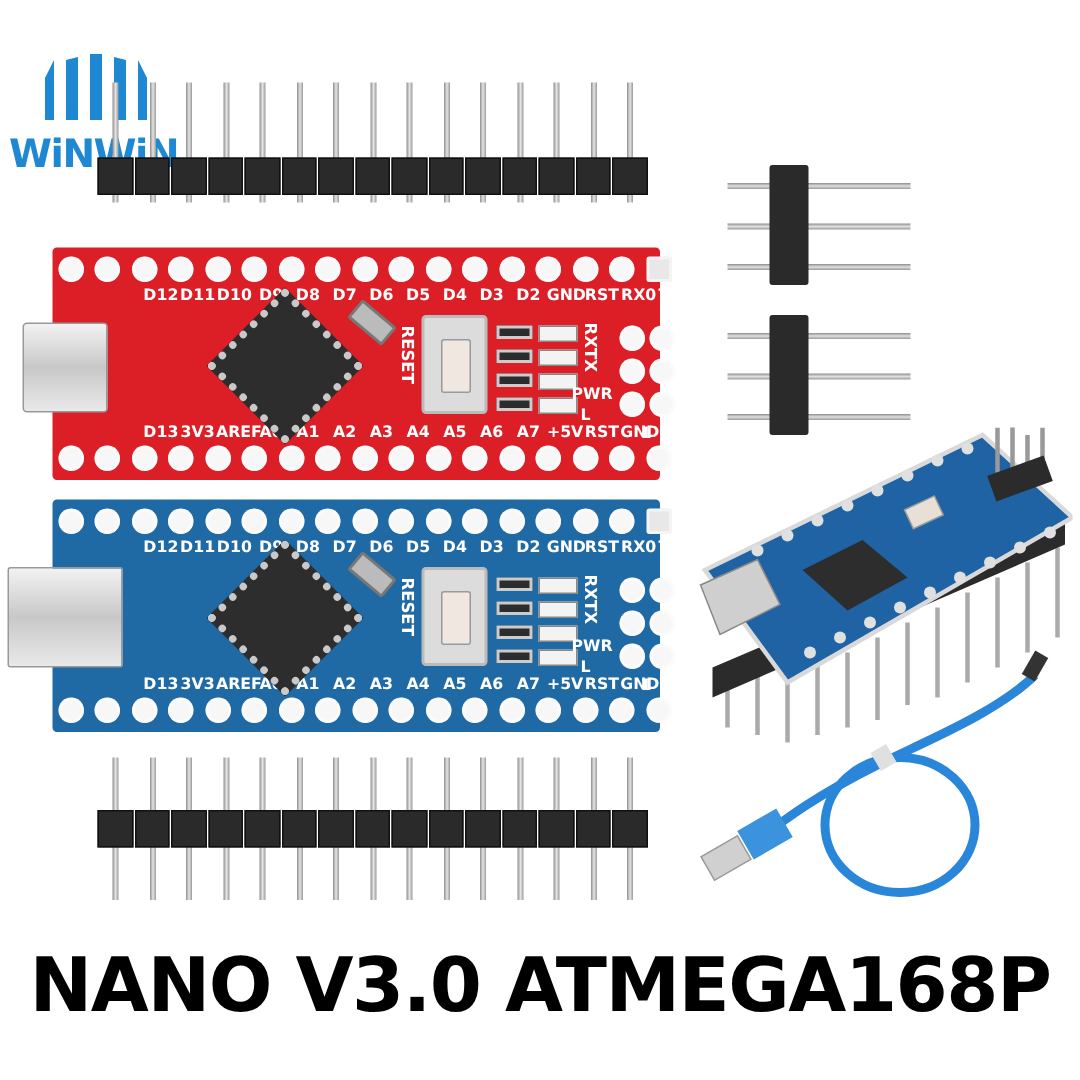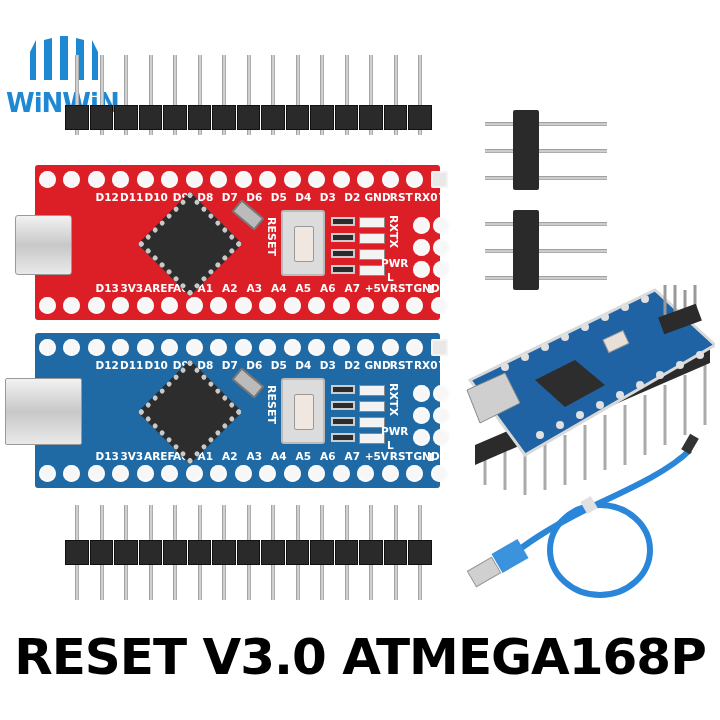--- a/index.html
+++ b/index.html
@@ -387,13 +387,13 @@
       <ellipse cx="135" cy="265" rx="50" ry="45"></ellipse>
     </g>
     <rect x="220" y="150" width="10" height="18" fill="#333" transform="rotate(30 225 159)"></rect>
     <rect x="118" y="213" width="12" height="14" fill="#e0e0e0" transform="rotate(-30 124 220)"></rect>
 
     <rect x="30" y="260" width="30" height="22" fill="#3a93dc" transform="rotate(-30 45 271)"></rect>
     <rect x="5" y="278" width="28" height="18" fill="#d0d0d0" stroke="#999" transform="rotate(-30 19 287)"></rect>
   </svg>
 </div>
 
-<div class="abs title">RESET V3.0 ATMEGA168P</div>
+<div class="abs title">NANO V3.0 ATMEGA168P</div>
 
 </body></html>

